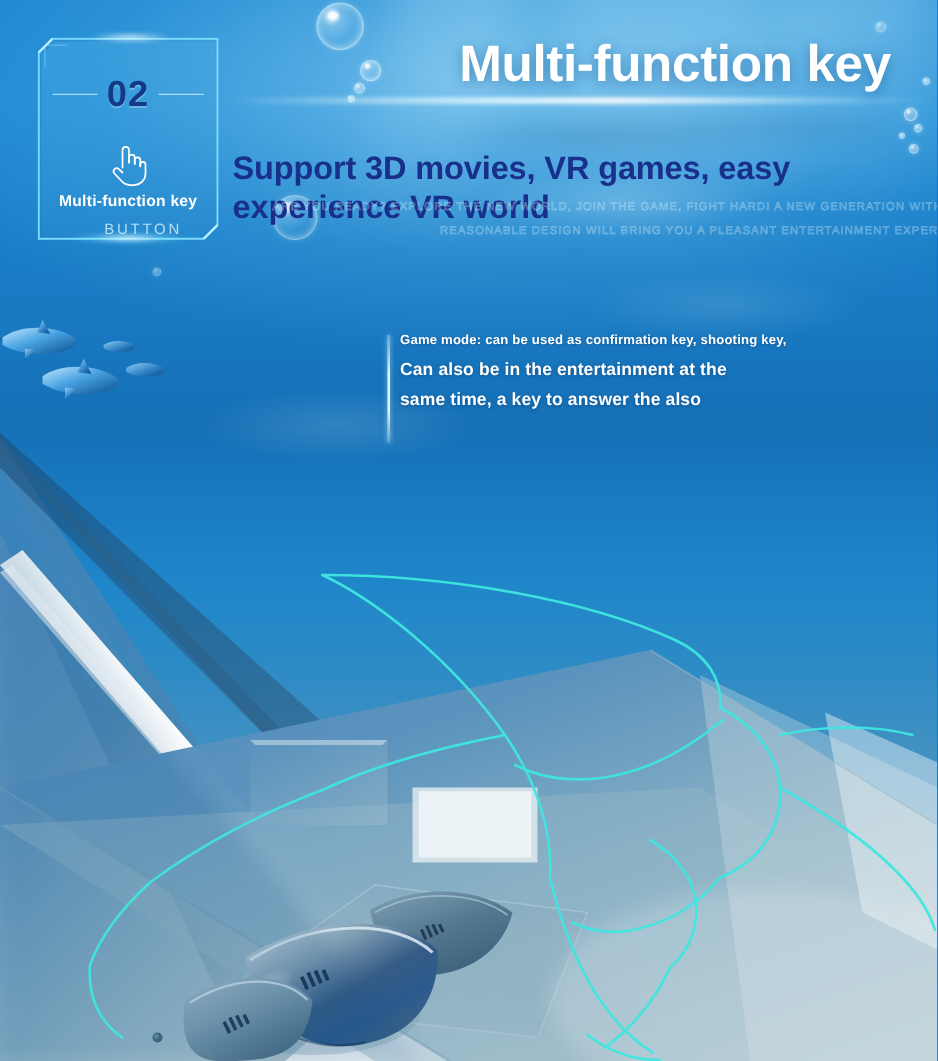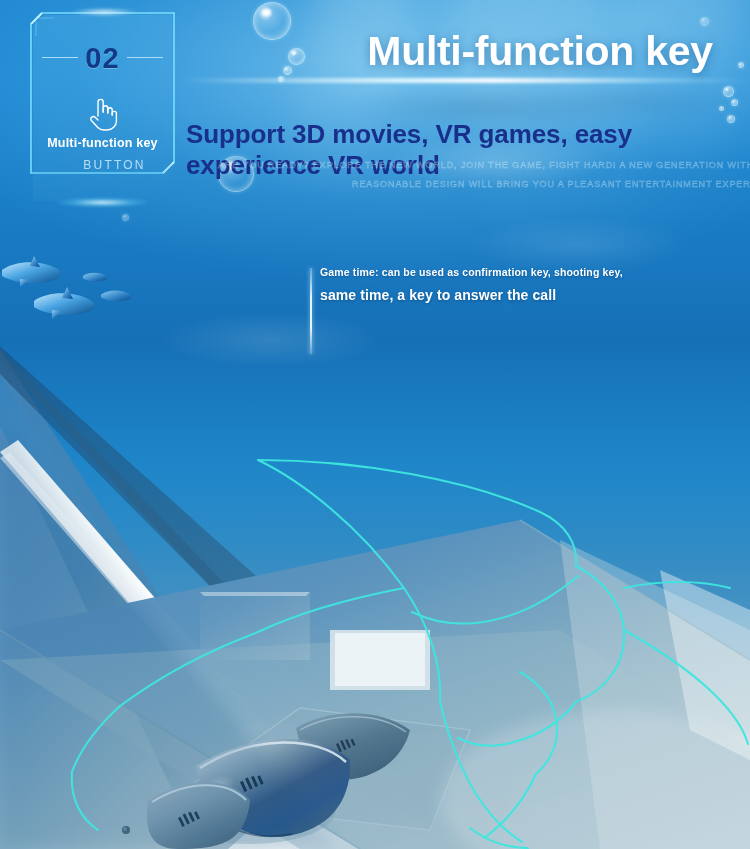--- a/index.html
+++ b/index.html
@@ -26,21 +26,21 @@
     background:radial-gradient(circle at 32% 28%, rgba(255,255,255,.92) 0%, rgba(215,243,255,.30) 22%, rgba(140,210,245,.10) 55%, rgba(255,255,255,.05) 78%);
     box-shadow:inset 0 0 6px rgba(255,255,255,.55), 0 0 4px rgba(200,240,255,.35);
     border:1px solid rgba(230,250,255,.55);}
   .bub::after{content:"";position:absolute;left:22%;top:16%;width:26%;height:20%;border-radius:50%;
     background:rgba(255,255,255,.85);filter:blur(1px);}
 
   
   .pod{position:absolute;left:0px;top:246px;width:150px;height:90px;opacity:.95;}
 
   
-  .badge{position:absolute;left:30px;top:12px;width:145px;height:192px;}
+  .badge{position:absolute;left:30px;top:30px;width:145px;height:162px;}
   .badge-frame{position:absolute;inset:0;}
   .badge-fill{position:absolute;inset:3px;
     background:linear-gradient(160deg,rgba(90,185,235,.30),rgba(40,140,205,.16));
     clip-path:polygon(11px 0,100% 0,100% calc(100% - 11px),calc(100% - 11px) 100%,0 100%,0 11px);}
   .badge-num{position:absolute;left:0;right:0;top:30px;text-align:center;
     font-size:29px;font-weight:bold;color:#123a86;letter-spacing:1px;
     text-shadow:0 1px 0 rgba(255,255,255,.25);}
   .dash{position:absolute;top:45px;height:1px;background:rgba(210,240,255,.75);}
   .dash.l{left:12px;width:36px;}
   .dash.r{right:12px;width:36px;}
@@ -169,22 +169,23 @@
     <div class="badge-glow"></div>
   </div>
 
   <div class="title">Multi-function key</div>
   <div class="subtitle">Support 3D movies, VR games, easy experience VR world</div>
   <div class="faint l1">ARE YOU READY? EXPLORE THE NEW WORLD, JOIN THE GAME, FIGHT HARD! A NEW GENERATION WITH EXCELLENT</div>
   <div class="faint l2">REASONABLE DESIGN WILL BRING YOU A PLEASANT ENTERTAINMENT EXPERIENCE</div>
 
   <div class="callout">
     <div class="callout-bar"></div>
-    <p class="c-small">Game time: can be used as confirmation key, shooting key,</p>
-    <p class="c-big">same time, a key to answer the call</p>
+    <p class="c-small">Game mode: can be used as confirmation key, shooting key,</p>
+    <p class="c-big">Can also be in the entertainment at the</p>
+    <p class="c-big">same time, a key to answer the also</p>
   </div>
 
   <div class="device">
     <svg width="750" height="519" viewBox="0 0 750 519" preserveAspectRatio="none">
       <defs>
         <linearGradient id="bodyTop" x1="0" y1="0" x2="0.75" y2="1">
           <stop offset="0%" stop-color="#3b84bd"></stop>
             <stop offset="40%" stop-color="#4a87b4"></stop>
           <stop offset="75%" stop-color="#7aa3ba"></stop>
             <stop offset="100%" stop-color="#a9c0ca"></stop>

